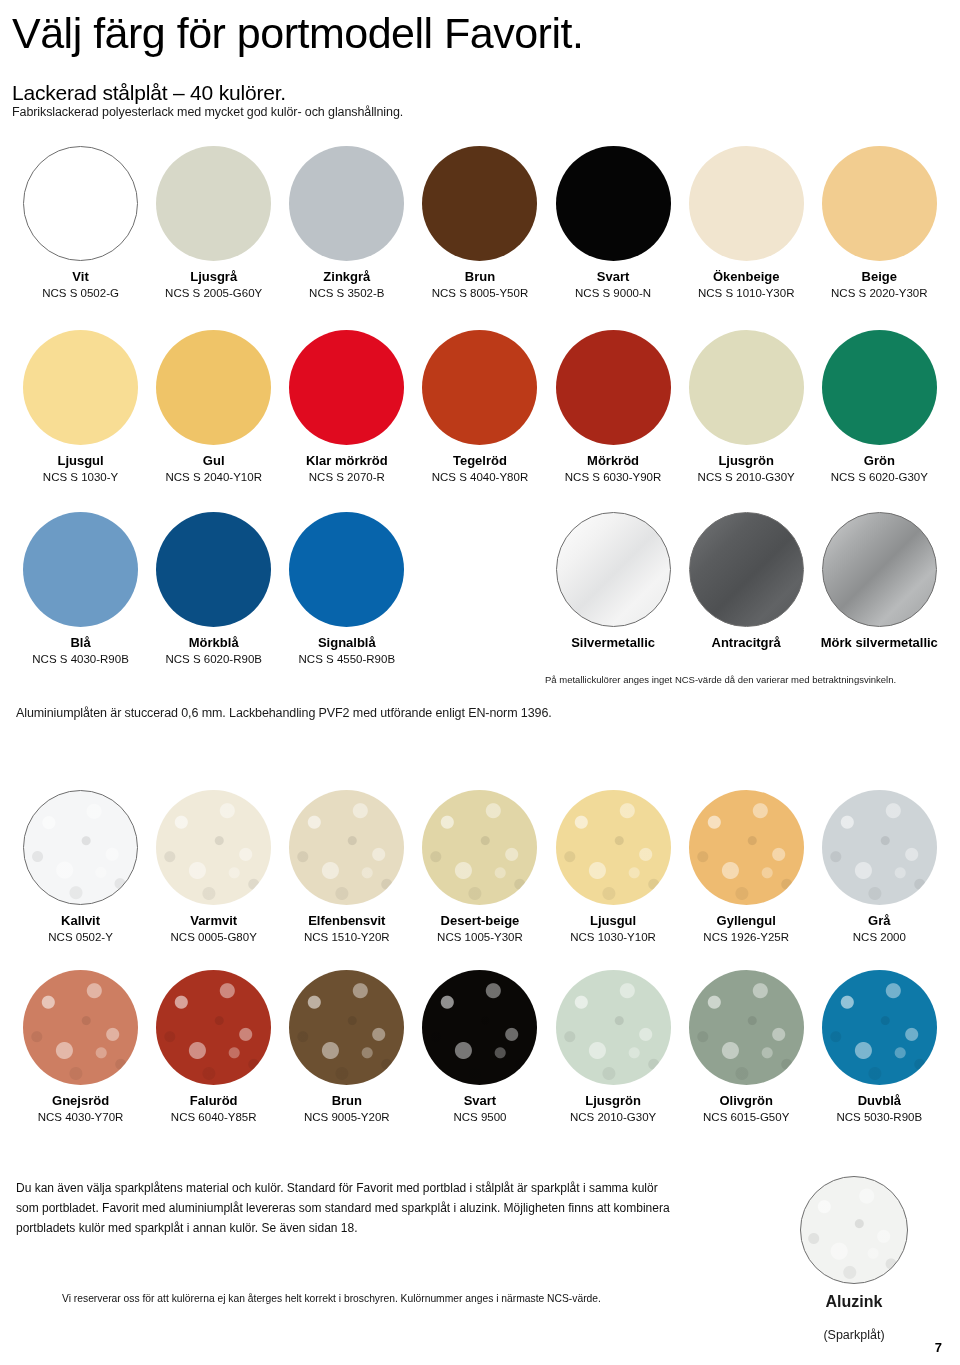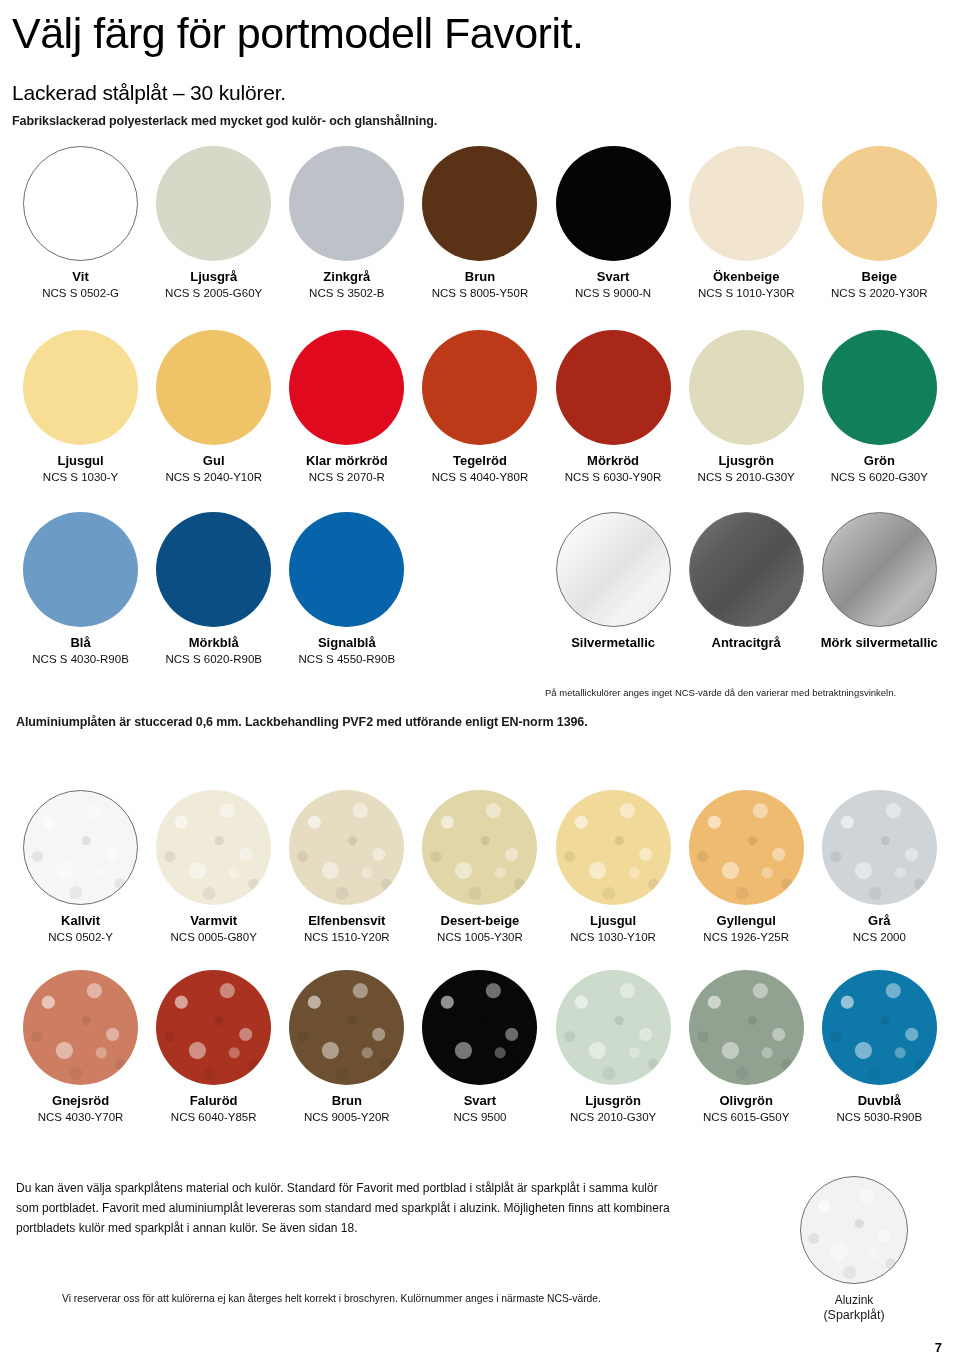--- a/index.html
+++ b/index.html
@@ -15,22 +15,22 @@
   
   .title {
     font-size: 43px; font-weight: 400; letter-spacing: -0.5px;
     line-height: 1.0; padding-top: 12px; color: #000;
   }
   .sub-heading {
     font-size: 21px; font-weight: 400; color: #000;
     margin-top: 26px; letter-spacing: -0.2px;
   }
   .sub-note {
-    font-size: 12.5px; font-weight: 700; color: #1a1a1a;
-    margin-top: 9px; letter-spacing: -0.1px;
+    font-size: 12.5px; font-weight: 400; color: #1a1a1a;
+    letter-spacing: -0.1px;
   }
 
   
   .swatch-row {
     display: flex;
     width: 932px;
   }
   .swatch-cell {
     width: 133.14px;
     display: flex;
@@ -67,54 +67,54 @@
       radial-gradient(circle at 12% 58%, rgba(0,0,0,.07) 0 5px, rgba(0,0,0,0) 6px),
       radial-gradient(circle at 55% 44%, rgba(0,0,0,.09) 0 4px, rgba(0,0,0,0) 5px),
       radial-gradient(circle at 85% 82%, rgba(0,0,0,.07) 0 5px, rgba(0,0,0,0) 6px),
       radial-gradient(circle at 46% 90%, rgba(0,0,0,.06) 0 6px, rgba(0,0,0,0) 7px),
       radial-gradient(circle at 68% 72%, rgba(255,255,255,.30) 0 5px, rgba(0,0,0,0) 6px);
     background-blend-mode: normal;
   }
 
   .metal-note {
     font-size: 9.5px; color: #1a1a1a; text-align: left;
-    margin-top: 15px;
+    margin-top: 2px;
   }
 
   
   .rowblock { position: absolute; left: 14px; }
 
   
   .body-copy {
     position: absolute; left: 16px; top: 1178px; width: 660px;
     font-size: 12px; line-height: 1.68; color: #111;
   }
   .disclaimer {
     position: absolute; left: 16px; top: 1292px; width: 680px;
     font-size: 10.3px; color: #111; line-height: 1.3; margin-left: 46px;
   }
   .aluzink-block {
     position: absolute; left: 800px; top: 1176px;
     display: flex; flex-direction: column; align-items: center;
   }
   .aluzink-block .disc { width: 108px; height: 108px; }
-  .aluzink-name { font-size: 12px; font-weight: 400; margin-top: 9px; }
-  .aluzink-sub { font-size: 12.5px; font-weight: 400; margin-top: 1px; }
+  .aluzink-name { font-size: 16px; font-weight: 700; margin-top: 9px; }
+  .aluzink-sub { font-size: 12.5px; font-weight: 400; margin-top: 17px; }
   .page-number {
     position: absolute; right: 18px; bottom: 10px;
     font-size: 13px; font-weight: 700; color: #000;
   }
 </style>
 </head>
 <body>
 
 <div class="page">
 
   <h1 class="title">Välj färg för portmodell Favorit.</h1>
-  <h2 class="sub-heading">Lackerad stålplåt – 30 kulörer.</h2>
+  <h2 class="sub-heading">Lackerad stålplåt – 40 kulörer.</h2>
   <p class="sub-note">Fabrikslackerad polyesterlack med mycket god kulör- och glanshållning.</p>
 
   <div class="rowblock" id="steel-row-0" style="top:146px;">
       <div class="swatch-row">
         <div class="swatch-cell">
           <div class="disc bordered" style="background-color: rgb(255, 255, 255);"></div>
           <div class="disc-label">Vit</div>
           <div class="disc-code">NCS S 0502-G</div>
         </div>
         <div class="swatch-cell">

